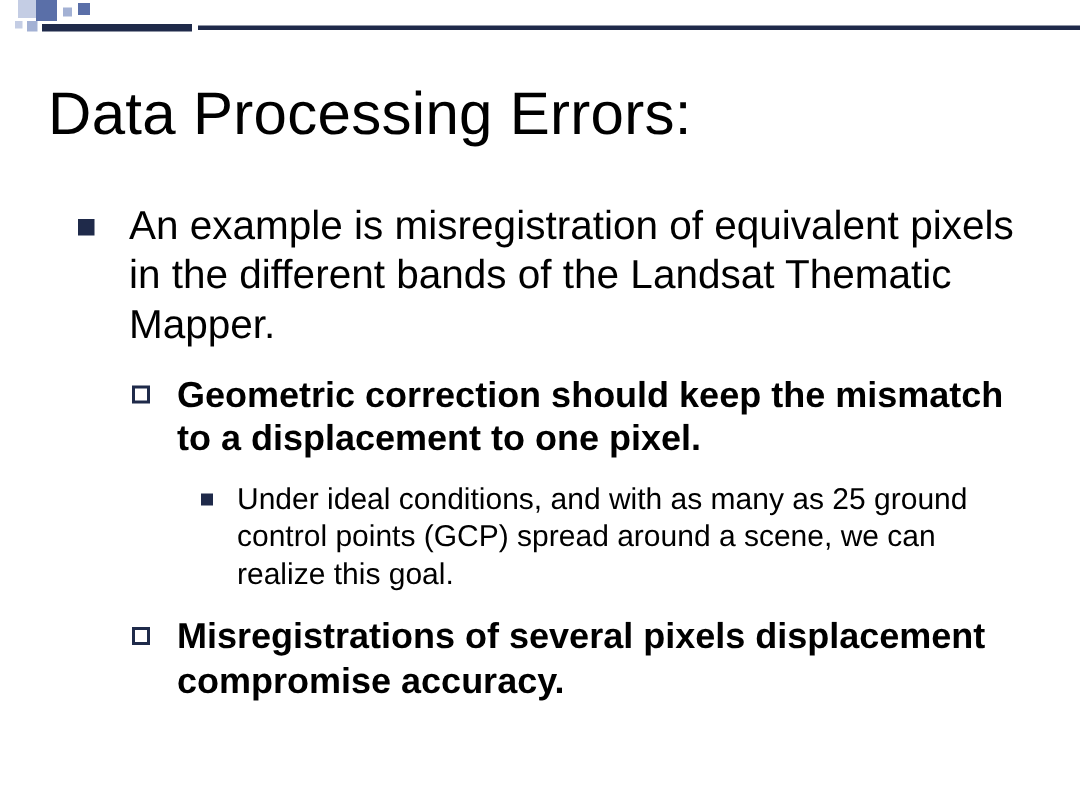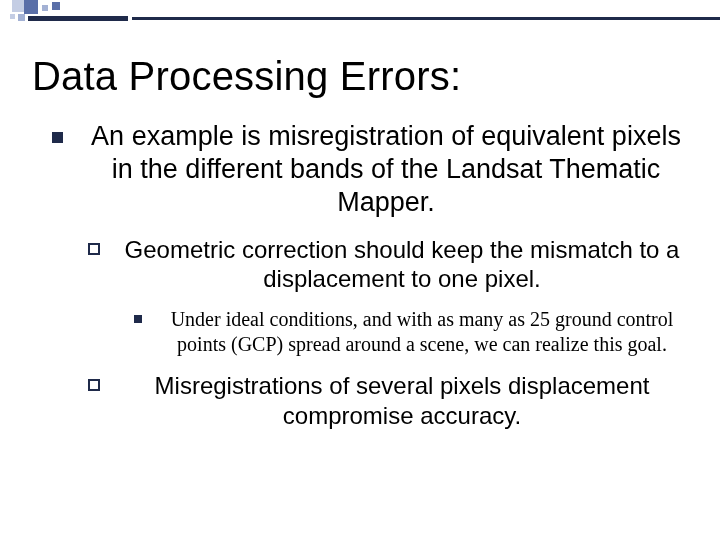--- a/index.html
+++ b/index.html
@@ -39,24 +39,23 @@
   }
   .title {
     position: absolute;
     top: 54px;
     left: 32px;
     font-size: 40px;
     letter-spacing: 0.2px;
   }
   .content {
     position: absolute;
-    top: 120px;
+    top: 134px;
     left: 52px;
     right: 34px;
-    text-align: center;
   }
   .lvl1 {
     position: relative;
     padding-left: 34px;
     font-size: 27px;
     line-height: 1.22;
     margin-bottom: 16px;
   }
   .lvl1 .bullet {
     position: absolute;
@@ -67,39 +66,39 @@
     background: #1f2a4a;
   }
   .lvl2 {
     position: relative;
     padding-left: 30px;
     margin-left: 36px;
     font-size: 24px;
     line-height: 1.22;
     margin-bottom: 14px;
     margin-top: 12px;
+    font-weight: bold;
   }
   .lvl2 .bullet-o {
     position: absolute;
     left: 0;
     top: 8px;
     width: 12px;
     height: 12px;
     border: 2px solid #1f2a4a;
     box-sizing: border-box;
     background: transparent;
   }
   .lvl3 {
     position: relative;
     padding-left: 24px;
     margin-left: 82px;
     font-size: 20px;
     line-height: 1.25;
     margin-bottom: 14px;
-    font-family: Liberation Serif, serif;
   }
   .lvl3 .bullet-s {
     position: absolute;
     left: 0;
     top: 8px;
     width: 8px;
     height: 8px;
     background: #1f2a4a;
   }
 </style>

